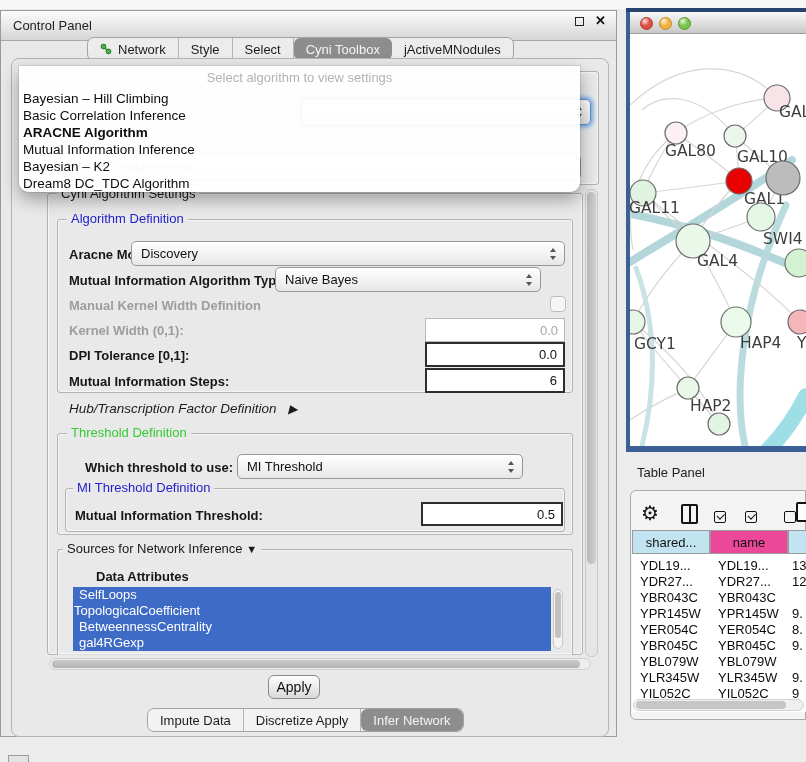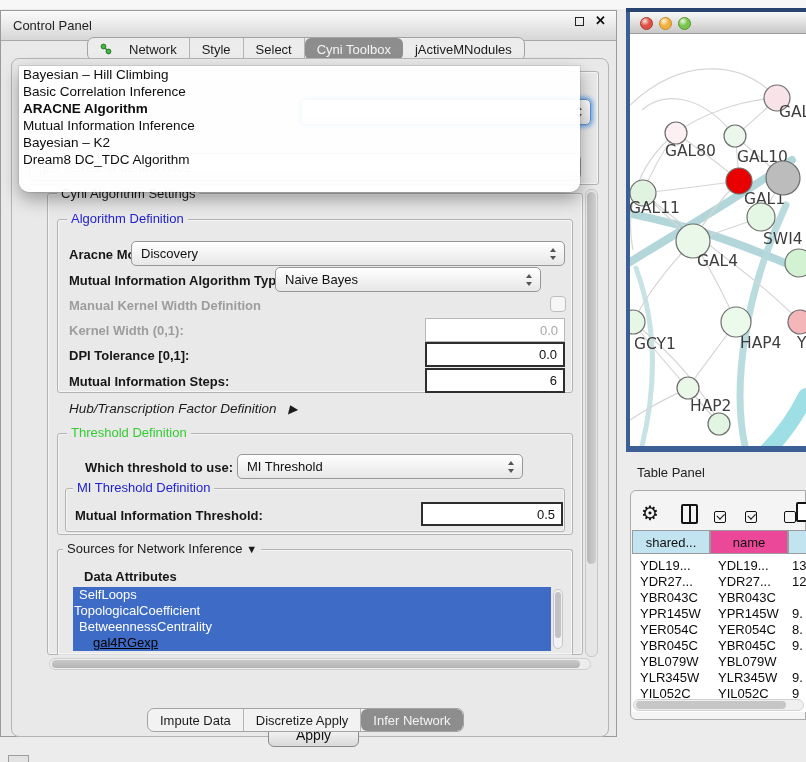--- a/index.html
+++ b/index.html
@@ -7,21 +7,21 @@
        font-family:"Liberation Sans",sans-serif;background:#ececec;color:#1a1a1a;}
   .abs{position:absolute;}
   
   .win{position:absolute;background:#e9e9e9;border:1px solid #9a9a9a;box-sizing:border-box;}
   .titlebar{position:absolute;left:0;top:0;right:0;height:30px;
     background:linear-gradient(#fbfbfb,#d6d6d6);border-bottom:1px solid #a8a8a8;
     display:flex;align-items:center;font-size:13px;color:#222;padding-left:12px;box-sizing:border-box;}
   
   .tabrow{position:absolute;display:flex;height:22px;border:1px solid #a3a3a3;border-radius:7px;
     background:#edecec;overflow:hidden;font-size:13px;}
-  .tabrow .tab{display:flex;align-items:center;gap:17px;padding:0 12px;border-right:1px solid #b5b5b5;
+  .tabrow .tab{display:flex;align-items:center;gap:6px;padding:0 12px;border-right:1px solid #b5b5b5;
     color:#1c1c1c;white-space:nowrap;}
   .tabrow .tab:last-child{border-right:none;}
   .tabrow .tab.sel{background:#8d8d8d;color:#f4f4f4;border-radius:6px;border-right:none;}
   
   .grp{position:absolute;border:1px solid #b3b3b3;border-radius:3px;box-sizing:border-box;
     box-shadow:inset 0 0 0 1px rgba(255,255,255,.55);}
   .grp-title{position:absolute;font-size:13px;background:#e9e9e9;padding:0 4px;white-space:nowrap;line-height:14px;}
   
   .combo{position:absolute;border:1px solid #979797;border-radius:5px;
     background:linear-gradient(#ffffff,#e7e7e7);display:flex;align-items:center;
@@ -166,53 +166,54 @@
     <span class="lbl" style="left:74px;top:497px;">Mutual Information Threshold:</span>
     <div class="tfield" style="left:420px;top:491px;width:142px;height:24px;">
       <span>0.5</span>
     </div>
 
     <div class="grp" style="left:56px;top:538px;width:516px;height:106px;border-bottom:none;border-radius:3px 3px 0 0;"></div>
     <span class="grp-title" style="left:62px;top:531px;">
       <span>Sources for Network Inference</span>
       <span style="font-size:11px;"> ▼</span>
     </span>
-    <span class="lbl" style="left:56px;top:558px;padding-left:27px;">Data Attributes</span>
+    <span class="lbl" style="left:68px;top:558px;padding-left:27px;">Data Attributes</span>
 
     <div class="abs" id="attr-list" style="left:72px;top:576px;width:478px;height:64px;background:#3e6bc5;overflow:hidden;">
         <div style="font-size: 13px; color: rgb(255, 255, 255); line-height: 16px; padding-left: 6px; white-space: nowrap;">SelfLoops</div>
         <div style="font-size: 13px; color: rgb(255, 255, 255); line-height: 16px; padding-left: 1px; white-space: nowrap;">TopologicalCoefficient</div>
         <div style="font-size: 13px; color: rgb(255, 255, 255); line-height: 16px; padding-left: 6px; white-space: nowrap;">BetweennessCentrality</div>
-        <div style="font-size: 13px; color: #000000; line-height: 16px; padding-left: 20px; white-space: nowrap; text-decoration: underline;">gal4RGexp</div>
+        <div style="font-size: 13px; color: #ffffff; line-height: 16px; padding-left: 6px; white-space: nowrap;">gal4RGexp</div>
       </div>
     <div class="scroll-v" style="left:552px;top:578px;width:10px;height:60px;background:#f2f2f2;">
       <div class="thumb" style="left:1px;top:2px;width:6px;height:46px;background:#c2c2c2;"></div>
     </div>
 
     <div class="abs" style="left:48px;top:647px;width:542px;height:12px;background:#ededed;border:1px solid #cfcfcf;border-radius:6px;box-sizing:border-box;">
       <div class="thumb-h" style="left:2px;top:1px;width:528px;height:8px;"></div>
     </div>
 
-    <div class="btn" style="left:267px;top:664px;width:91px;height:24px;margin-top:48px;">
+    <div class="btn" style="left:267px;top:664px;width:52px;height:24px;">
       <span>Apply</span>
     </div>
 
     <div class="tabrow" id="bottom-tabs" style="left:146px;top:697px;background:#f2f2f2;">
         <div class="tab">
           <span>Impute Data</span>
         </div>
         <div class="tab">
           <span>Discretize Apply</span>
         </div>
         <div class="tab sel">
           <span>Infer Network</span>
         </div>
       </div>
 
     <div id="algo-popup">
+      <div class="ph">Select algorithm to view settings</div>
       <div id="popup-list">
           <div class="it">Bayesian – Hill Climbing</div>
           <div class="it">Basic Correlation Inference</div>
           <div class="it" style="font-weight: bold;">ARACNE Algorithm</div>
           <div class="it">Mutual Information Inference</div>
           <div class="it">Bayesian – K2</div>
           <div class="it">Dream8 DC_TDC Algorithm</div>
         </div>
     </div>
   </div>

